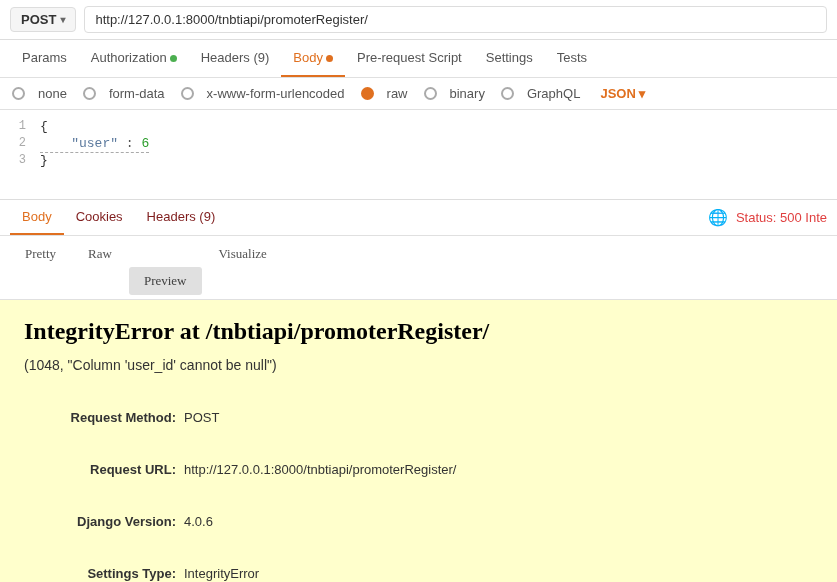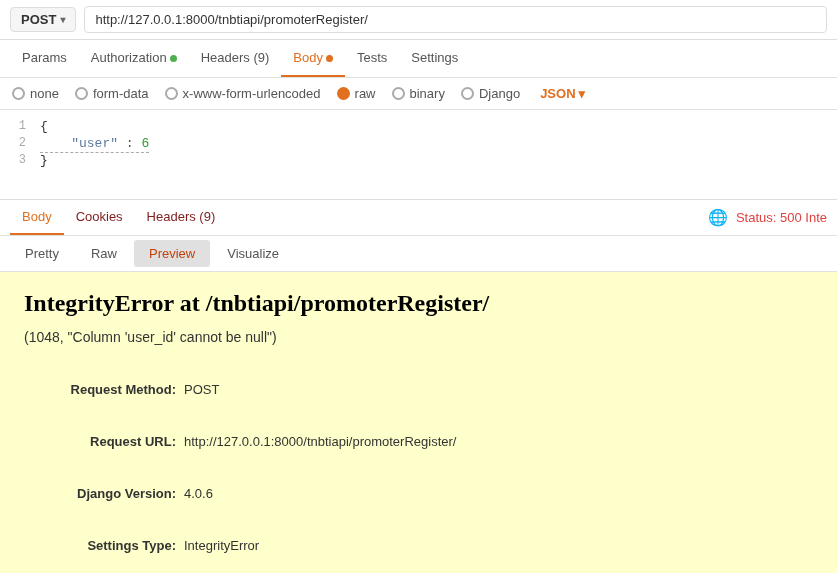--- a/index.html
+++ b/index.html
@@ -88,21 +88,21 @@
       display: flex;
       align-items: center;
       padding: 8px 12px;
       gap: 16px;
       border-bottom: 1px solid #e0e0e0;
       background: #fff;
     }
     .radio-option {
       display: flex;
       align-items: center;
-      gap: 5px;
+      gap: 13px;
       font-size: 13px;
       color: #555;
       cursor: pointer;
     }
     .radio-circle {
       width: 13px;
       height: 13px;
       border-radius: 50%;
       border: 2px solid #aaa;
       background: #fff;
@@ -190,33 +190,35 @@
     }
 
     
     .view-tab-row {
       display: flex;
       align-items: flex-start;
       padding: 4px 10px;
       gap: 2px;
       border-bottom: 1px solid #e0e0e0;
       background: #fff;
+      font-family: Liberation Serif, serif;
     }
     .view-tab {
       padding: 5px 14px;
       font-size: 13px;
       color: #555;
       cursor: pointer;
       border-radius: 3px;
       border: 1px solid transparent;
     }
     .view-tab.active {
       background: #e0e0e0;
-      color: #c2410c;
+      color: #404040;
       font-weight: 500;
+      margin-top: 27px;
     }
 
     
     .preview-content {
       background: #ffffcc;
       padding: 16px 24px;
       overflow-y: auto;
       min-height: 220px;
     }
     .error-heading {
@@ -265,22 +267,23 @@
 
 <div class="tab-row">
   <div class="tab-item">Params</div>
   <div class="tab-item">
     <span>Authorization</span><span class="tab-dot dot-green"></span>
   </div>
   <div class="tab-item">Headers (9)</div>
   <div class="tab-item active">
     <span>Body</span><span class="tab-dot dot-orange"></span>
   </div>
+  <div class="tab-item">Pre-request Script</div>
+  <div class="tab-item">Settings</div>
   <div class="tab-item">Tests</div>
-  <div class="tab-item">Settings</div>
 </div>
 
 <div class="body-type-row">
   <label class="radio-option">
     <span class="radio-circle"></span>
     <span>none</span>
   </label>
   <label class="radio-option">
     <span class="radio-circle"></span>
     <span>form-data</span>
@@ -292,21 +295,21 @@
   <label class="radio-option">
     <span class="radio-circle selected-orange"></span>
     <span>raw</span>
   </label>
   <label class="radio-option">
     <span class="radio-circle"></span>
     <span>binary</span>
   </label>
   <label class="radio-option">
     <span class="radio-circle"></span>
-    <span>Django</span>
+    <span>GraphQL</span>
   </label>
   <div class="json-dropdown">
     <span>JSON</span>
     <span>▾</span>
   </div>
 </div>
 
 <div class="code-editor">
   <div class="code-line">
     <span class="line-num">1</span>

